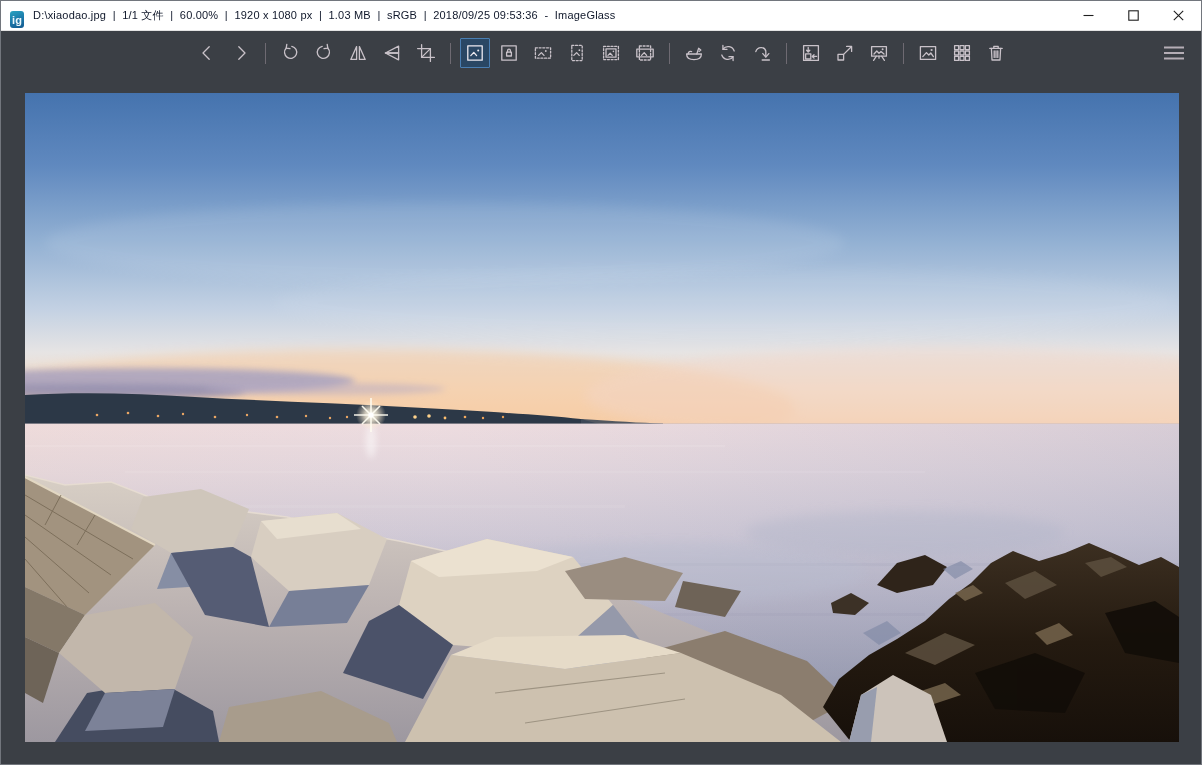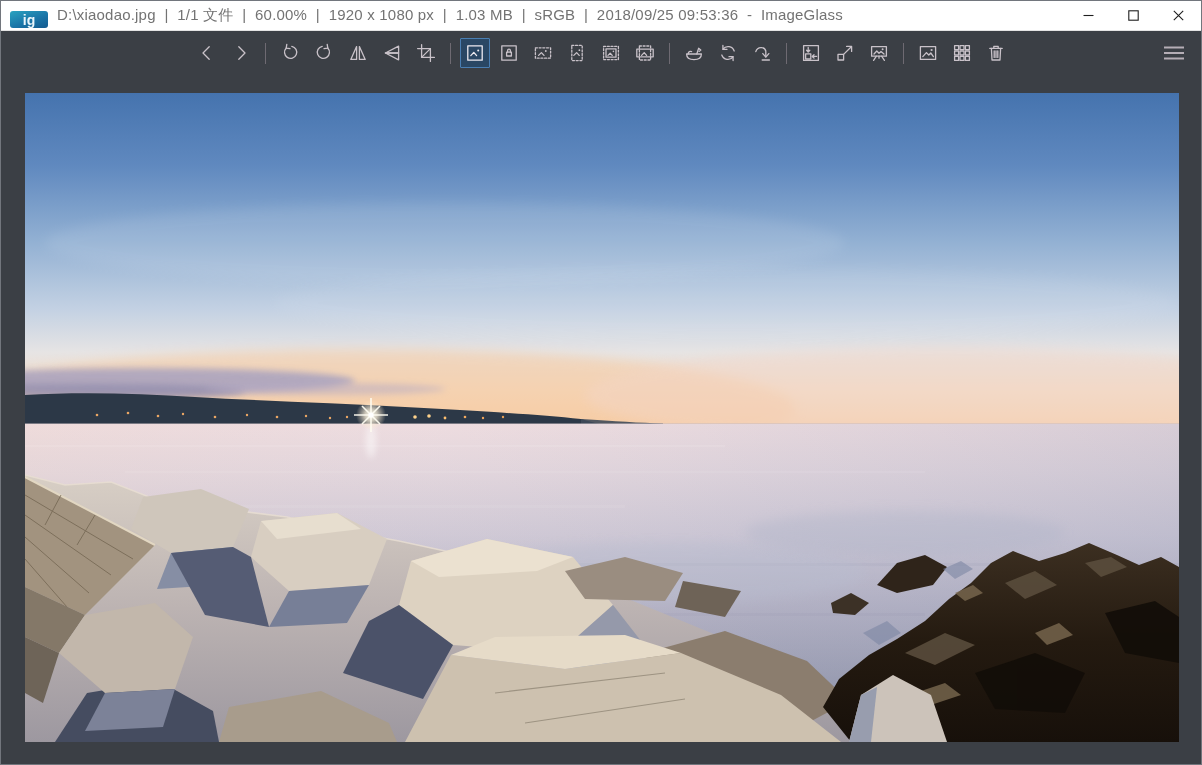--- a/index.html
+++ b/index.html
@@ -9,26 +9,26 @@
     position:relative; width:1202px; height:765px;
     background:#3b3f45; border:1px solid #72767d; overflow:hidden;
   }
   
   .titlebar {
     position:absolute; top:0; left:0; right:0; height:30px;
     background:#ffffff; display:flex; align-items:center;
     border-bottom:1px solid #e3e3e3;
   }
   .app-icon {
-    width:38px; height:17px; margin:8px 9px 0 9px; border-radius:3px;
+    width:14px; height:17px; margin:8px 9px 0 9px; border-radius:3px;
     background:linear-gradient(160deg,#2aa3c0 0%,#1a76a8 55%,#145a8f 100%);
     display:flex; align-items:center; justify-content:center;
-    color:#eaf6fb; font-size:14px; font-weight:bold;
-  }
-  .title-text { font-size:15px; color:#737373; white-space:pre; letter-spacing:0.2px; }
+    color:#eaf6fb; font-size:11px; font-weight:bold;
+  }
+  .title-text { font-size:11px; color:#0f172a; white-space:pre; letter-spacing:0.2px; }
   .win-controls { margin-left:auto; display:flex; height:30px; }
   .win-btn { width:45px; height:30px; display:flex; align-items:center; justify-content:center; background:transparent; border:none; cursor:default; }
   .win-btn svg { stroke:#1f1f1f; stroke-width:1.1; fill:none; }
   
   .toolbar {
     position:absolute; top:31px; left:0; right:0; height:42px;
     display:flex; align-items:center; justify-content:center;
     background:#3b3f45;
   }
   .tb-btn {

